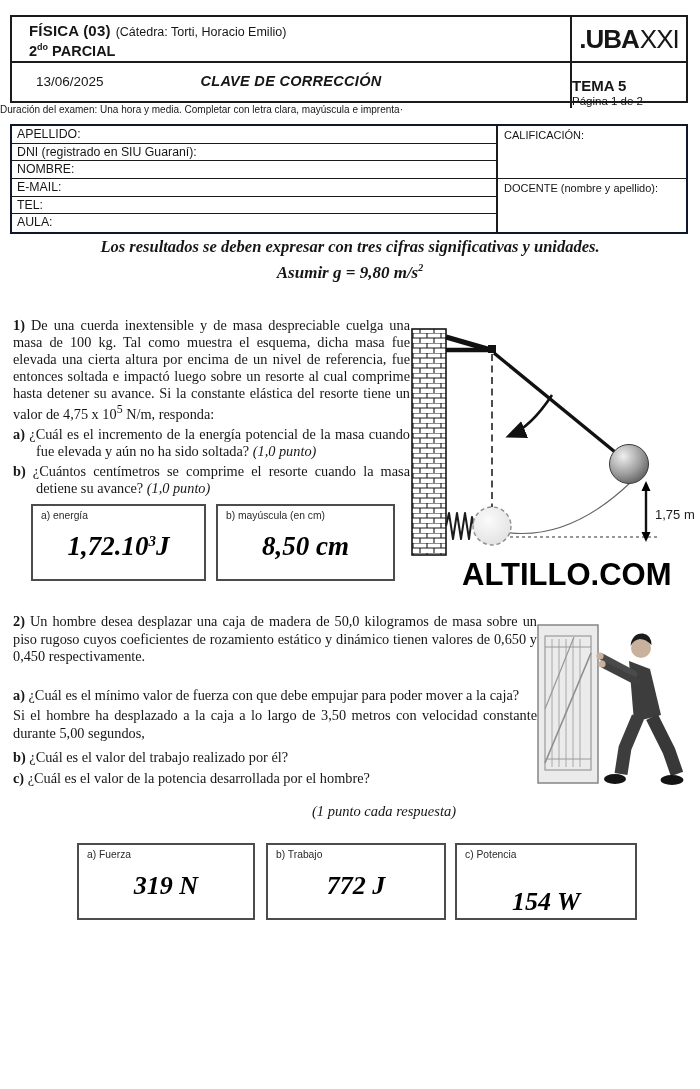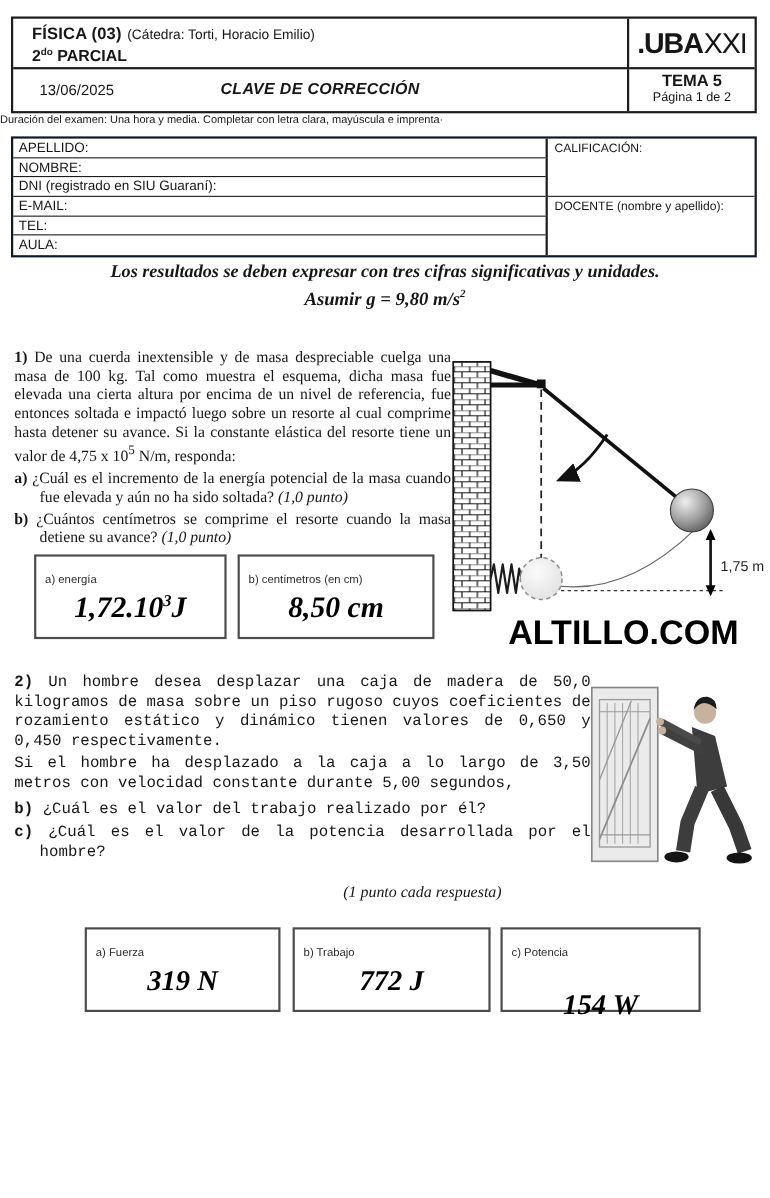--- a/index.html
+++ b/index.html
@@ -6,21 +6,21 @@
   .page{position:relative;width:700px;height:1089px;background:#fff;overflow:hidden;
         font-family:"Liberation Sans","DejaVu Sans",sans-serif;color:#161616;}
   .serif{font-family:"Liberation Serif","DejaVu Serif",serif;}
 
   
   .hdr{position:absolute;left:10px;top:15px;width:674px;height:84px;border:2px solid #1b1b1b;
        display:grid;grid-template-columns:1fr 114px;grid-template-rows:46px 1fr;}
   .hdr-tl{grid-area:1/1;border-right:2px solid #1b1b1b;border-bottom:2px solid #1b1b1b;padding:5px 0 0 17px;}
   .hdr-tr{grid-area:1/2;border-bottom:2px solid #1b1b1b;display:flex;align-items:center;justify-content:center;}
   .hdr-bl{grid-area:2/1;border-right:2px solid #1b1b1b;position:relative;}
-  .hdr-br{grid-area:2/2;text-align:center;padding-top:1px;}
+  .hdr-br{grid-area:2/2;padding-top:13px;}
   .course{font-weight:bold;font-size:15px;letter-spacing:.2px;}
   .catedra{font-size:12.5px;margin-left:5px;}
   .parcial{font-weight:bold;font-size:14.5px;margin-top:2px;}
   .parcial sup{font-size:9px;}
   .hdr-date{position:absolute;left:24px;top:11px;font-size:13.5px;}
   .key-title{position:absolute;left:0;right:0;top:10px;text-align:center;
              font-weight:bold;font-style:italic;font-size:14.5px;letter-spacing:.3px;}
   .logo{font-size:26px;letter-spacing:-1px;white-space:nowrap;}
   .logo-bold{font-weight:bold;}
   .logo-light{font-weight:normal;margin-left:1px;margin-top:48px;}
@@ -43,31 +43,31 @@
   
   .notice1{position:absolute;left:0;width:700px;top:237px;text-align:center;
            font-weight:bold;font-style:italic;font-size:16.5px;}
   .notice2{position:absolute;left:0;width:700px;top:262px;text-align:center;
            font-weight:bold;font-style:italic;font-size:17px;}
   .notice2 sup{font-size:10px;}
 
   
   .prob{position:absolute;font-size:14.3px;line-height:1.19;text-align:justify;}
   #p1{left:13px;top:317px;width:397px;}
-  #p2{left:13px;top:613px;width:524px;line-height:1.24;font-family:Liberation Mono, monospace;}
+  #p2{left:13px;top:613px;width:524px;line-height:1.24;}
   .blab{font-weight:bold;}
   .q{padding-left:23px;text-indent:-23px;margin-top:3px;}
   .pts{font-style:italic;}
   #p2 .gap{margin-top:21px;}
   #p2 .mid{margin-top:2px;}
   #p2 .q2{margin-top:7px;}
 
   
   .abox{position:absolute;border:2px solid #4c4c4c;background:#fff;display:flex;flex-direction:column;}
-  .albl{font-size:10.3px;color:#2a2a2a;padding:16px 0 0 8px;}
+  .albl{font-size:10.3px;color:#2a2a2a;padding:4px 0 0 8px;}
   .aval{flex:1;display:flex;align-items:center;justify-content:center;
         font-family:"Liberation Serif","DejaVu Serif",serif;font-weight:bold;font-style:italic;
         font-size:27px;color:#000;padding-bottom:7px;}
   .aval sup{font-size:15px;margin-top:-10px;}
   #ans1a{left:31px;top:504px;width:171px;height:73px;}
   #ans1b{left:216px;top:504px;width:175px;height:73px;}
   #ans2a{left:77px;top:843px;width:174px;height:73px;}
   #ans2b{left:266px;top:843px;width:176px;height:73px;}
   #ans2c{left:455px;top:843px;width:178px;height:73px;gap:27px;}
   #ans2a .aval,#ans2b .aval,#ans2c .aval{font-size:26px;}
@@ -101,22 +101,22 @@
       <div class="tema">TEMA 5</div>
       <div class="pagenum">Página 1 de 2</div>
     </div>
   </div>
 
   <div class="duracion">Duración del examen: Una hora y media.   Completar con letra clara, mayúscula e imprenta·</div>
 
   <div class="form">
     <div class="form-left">
       <div class="form-row">APELLIDO:</div>
+      <div class="form-row">DNI (registrado en SIU Guaraní):</div>
       <div class="form-row">NOMBRE:</div>
-      <div class="form-row">DNI (registrado en SIU Guaraní):</div>
       <div class="form-row">E-MAIL:</div>
       <div class="form-row">TEL:</div>
       <div class="form-row">AULA:</div>
     </div>
     <div class="form-right">
       <div class="form-rcell top">CALIFICACIÓN:</div>
       <div class="form-rcell">DOCENTE (nombre y apellido):</div>
     </div>
   </div>
 
@@ -172,32 +172,33 @@
 
   <div id="ans1a" class="abox">
     <div class="albl">a) energía</div>
     <div class="aval">
         <span>1,72.10</span>
         <sup>3</sup>
         <span> J</span>
       </div>
   </div>
   <div id="ans1b" class="abox">
-    <div class="albl">b) centímetros (en cm)</div>
+    <div class="albl">b) mayúscula (en cm)</div>
     <div class="aval">
         <span>8,50 cm</span>
         <sup></sup>
         <span></span>
       </div>
   </div>
 
   <div class="wm">ALTILLO.COM</div>
 
   <div id="p2" class="prob serif">
     <div><span class="blab">2)</span><span> Un hombre desea desplazar una caja de madera de 50,0 kilogramos de masa sobre un piso rugoso cuyos coeficientes de rozamiento estático y dinámico tienen valores de 0,650 y 0,450 respectivamente.</span></div>
+    <div class="q gap"><span class="blab">a)</span><span> ¿Cuál es el mínimo valor de fuerza con que debe empujar para poder  mover a la caja?</span></div>
     <div class="mid">Si el hombre ha desplazado a la caja a lo largo de 3,50 metros con velocidad constante durante 5,00 segundos,</div>
     <div class="q q2"><span class="blab">b)</span><span> ¿Cuál es el valor del trabajo realizado por él?</span></div>
     <div class="q"><span class="blab">c)</span><span> ¿Cuál es el valor de la potencia desarrollada por el hombre?</span></div>
   </div>
 
   <svg class="man" viewBox="0 0 164 180">
     <g>
       <rect x="4" y="8" width="60" height="158" fill="#ebebeb" stroke="#868686" stroke-width="1.5"></rect>
       <rect x="11" y="19" width="46" height="134" fill="none" stroke="#9a9a9a" stroke-width="1.2"></rect>
       <line x1="18" y1="22" x2="18" y2="150" stroke="#a8a8a8" stroke-width="1"></line>

